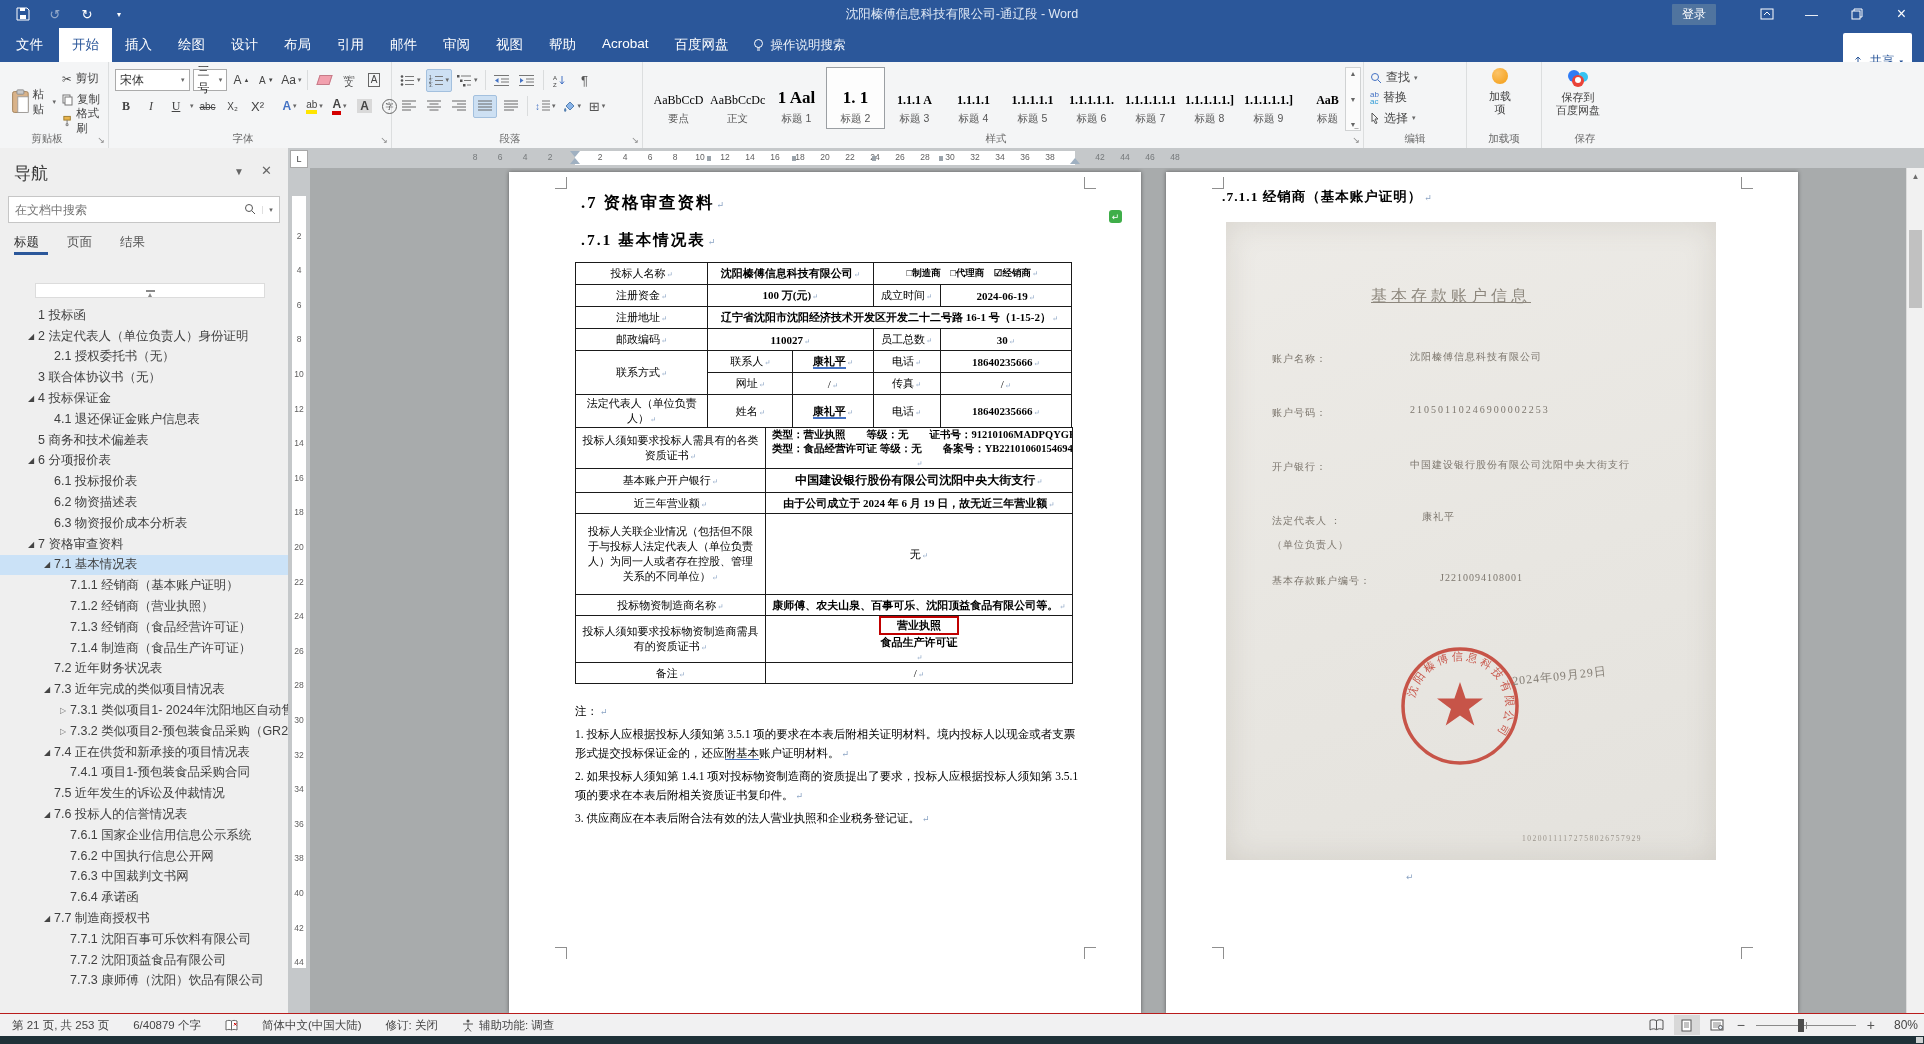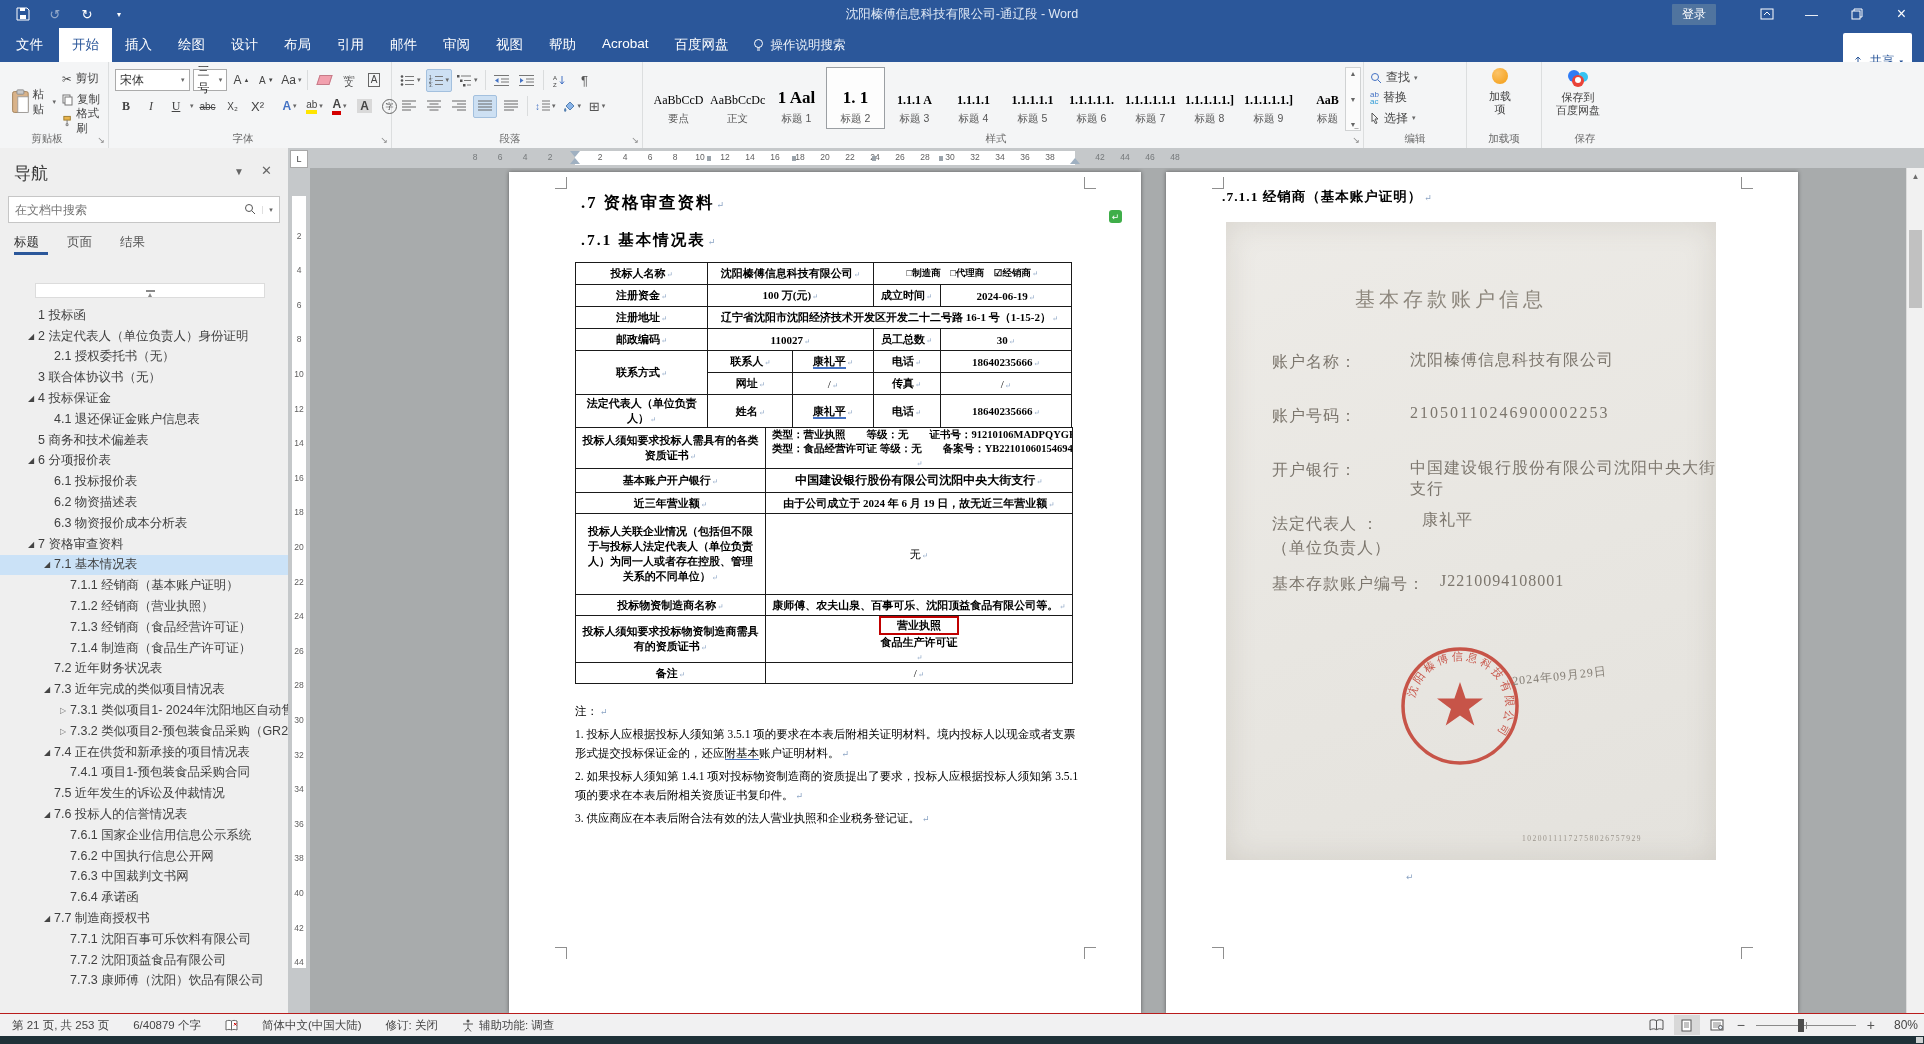--- a/index.html
+++ b/index.html
@@ -102,36 +102,36 @@
   .h1{position:absolute;left:72px;top:20px;font-family:"Liberation Serif","DejaVu Serif",serif;font-weight:bold;font-size:16.5px;letter-spacing:2px;color:#000;}
   .h2{position:absolute;left:72px;top:58px;font-family:"Liberation Serif","DejaVu Serif",serif;font-weight:bold;font-size:15.5px;letter-spacing:2px;color:#000;}
   .h3{position:absolute;left:56px;top:16px;font-family:"Liberation Serif","DejaVu Serif",serif;font-weight:bold;font-size:13.5px;letter-spacing:1px;color:#000;}
   .pm{font-size:9px;color:#8ba4c4;font-weight:normal;letter-spacing:0;margin-left:2px;}
   #green-mark{position:absolute;left:600px;top:38px;width:13px;height:13px;background:#3fae49;border-radius:3px;color:#fff;font-size:9px;display:flex;align-items:center;justify-content:center;}
   
   #tblwrap{position:absolute;left:66px;top:90px;width:497px;}
   table.dt{border-collapse:collapse;table-layout:fixed;width:497px;font-family:"Liberation Serif","DejaVu Serif",serif;font-size:11px;color:#000;}
   table.dt td{border:1px solid #1a1a1a;text-align:center;vertical-align:middle;padding:0 2px;overflow:hidden;}
   table.dt td::after{content:"↵";font-size:7.5px;color:#8ba4c4;font-weight:normal;margin-left:1px;}
-  td.lab{font-weight:bold;margin-top:32px;}
+  td.lab{font-weight:normal;margin-top:32px;}
   td.v{font-weight:bold;}
   td.small{font-size:9.5px;font-weight:bold;white-space:nowrap;}
   .nm{font-weight:bold;border-bottom:2px solid #4472c4;}
   .qline{display:block;font-weight:bold;font-size:10.5px;white-space:nowrap;text-align:left;padding-left:4px;}
   .redbox{display:inline-block;border:2.5px solid #c00000;padding:0 16px;font-weight:bold;}
   #notes{position:absolute;left:66px;top:530px;width:504px;font-family:"Liberation Serif","DejaVu Serif",serif;font-size:11.5px;line-height:19.5px;color:#000;}
   #notes p{margin:0 0 2px 0;}
   .notelink{border-bottom:1.5px solid #4472c4;}
   
   #scanbox{position:absolute;left:60px;top:50px;width:490px;height:638px;
     background:linear-gradient(160deg,#edebe7 0%,#e8e6e1 55%,#e4e2dd 100%);
     box-shadow:inset 0 0 30px rgba(120,110,95,.18);color:#7e786f;
     font-family:"Liberation Serif","DejaVu Serif",serif;}
-  #scan-title{position:absolute;left:0;right:40px;top:64px;text-align:center;font-size:20px;letter-spacing:4px;color:#8d8必77;color:#8d877d;}
-  .sf{position:absolute;font-size:16px;letter-spacing:1px;color:#7c766d;}
+  #scan-title{position:absolute;left:0;right:40px;top:64px;text-align:center;font-size:16px;letter-spacing:4px;color:#8d8必77;color:#8d877d;text-decoration:underline;}
+  .sf{position:absolute;font-size:10px;letter-spacing:1px;color:#7c766d;}
   #seal{position:absolute;left:164px;top:414px;opacity:.85;}
   #scan-date{position:absolute;left:286px;top:446px;font-size:12px;color:#847e75;transform:rotate(-6deg);letter-spacing:1px;}
   #scan-serial{position:absolute;left:296px;top:612px;font-size:7.5px;letter-spacing:1.5px;color:#9b958c;}
   #p2-pm{position:absolute;left:238px;top:700px;}
   
   #scrollbar{position:absolute;right:0;top:168px;width:17px;bottom:30px;background:#f1f1f1;border-left:1px solid #dcdcdc;}
   #sb-up{height:16px;display:flex;align-items:center;justify-content:center;font-size:8px;color:#6d6d6d;}
   #sb-thumb{position:absolute;left:2px;right:2px;top:62px;height:78px;background:#c1c1c1;}
   
   #statusbar{position:absolute;left:0;bottom:8px;width:1924px;height:22px;background:#f1f1f2;border-top:1px solid #b91c1c;display:flex;align-items:center;font-size:11.5px;color:#454545;}

